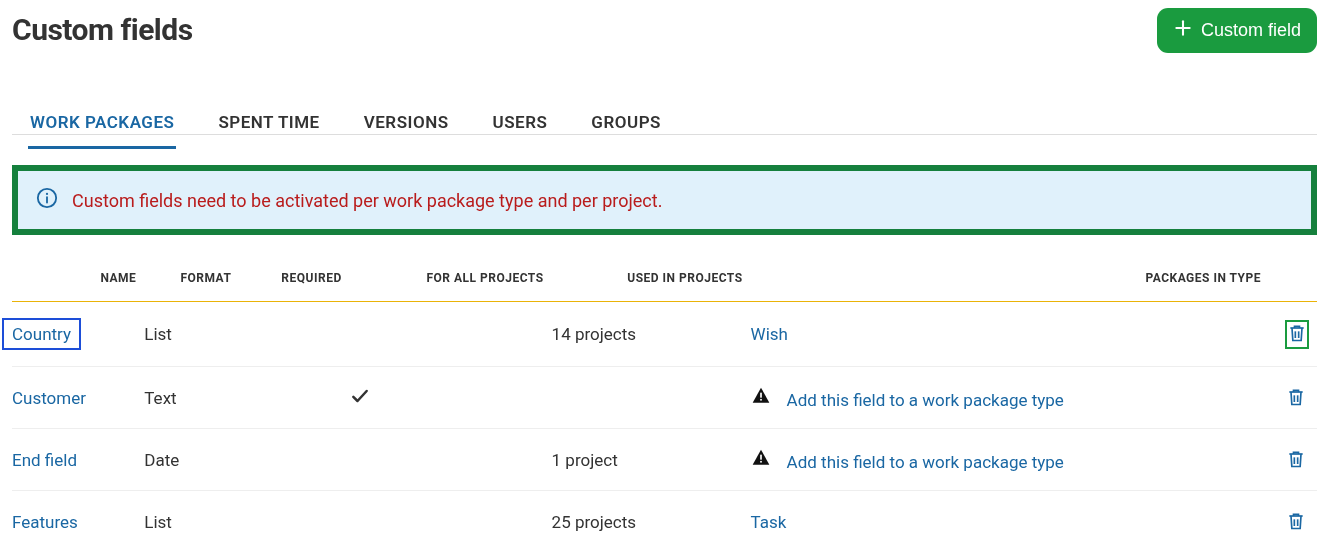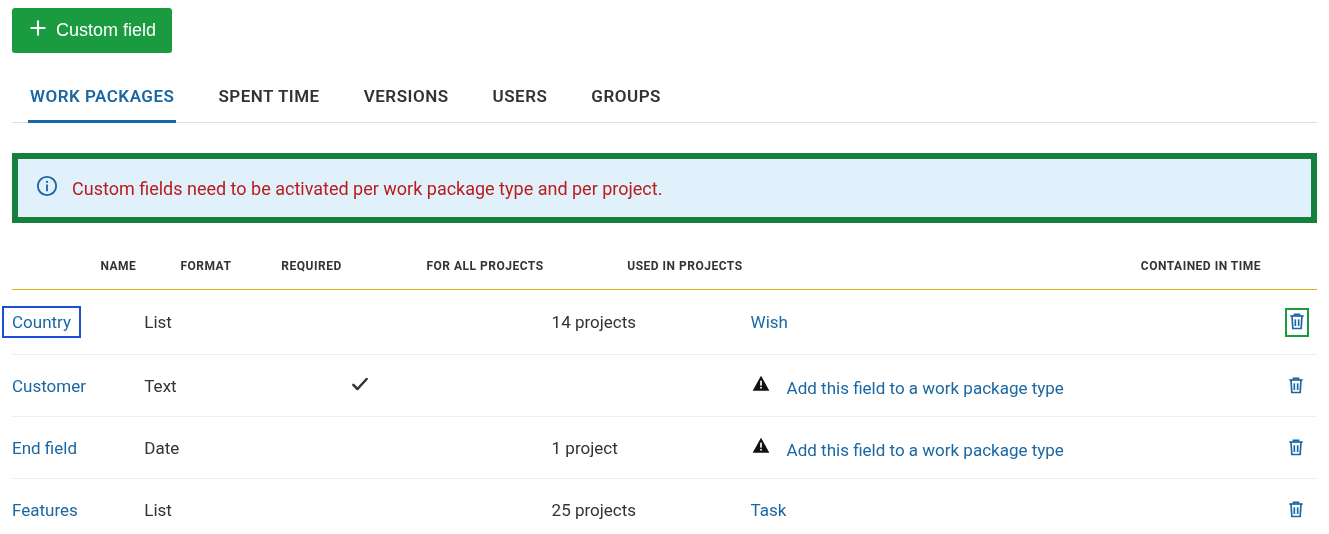--- a/index.html
+++ b/index.html
@@ -26,42 +26,42 @@
   }
   .btn-primary {
     display: inline-flex;
     align-items: center;
     gap: 8px;
     background: #1a9b3f;
     color: #fff;
     font-size: 18px;
     padding: 10px 16px;
     border: none;
-    border-radius: 3px;
+    border-radius: 11px;
     cursor: pointer;
     margin-top: 4px;
   }
   .btn-primary svg { width: 20px; height: 20px; }
   .tabs {
     display: flex;
     gap: 40px;
     border-bottom: 1px solid #ddd;
     padding-left: 16px;
     margin-top: 22px;
   }
   .tab {
     font-size: 17px;
     font-weight: 600;
     letter-spacing: 0.5px;
     padding: 10px 2px 14px;
     color: #333;
     text-transform: uppercase;
     cursor: pointer;
     position: relative;
-    top: 1px;
+    top: 15px;
   }
   .tab.active {
     color: #1a67a3;
     border-bottom: 3px solid #1a67a3;
   }
   .info-banner {
     margin-top: 30px;
     background: #e0f1fb;
     border: 6px solid #15803d;
     padding: 16px 18px;
@@ -119,20 +119,21 @@
     border: 2px solid #1a9b3f;
     padding: 0;
   }
   td.action-col { text-align: right; width: 48px; }
   .check-cell svg { width: 20px; height: 20px; }
 </style>
 </head>
 <body>
 
 <div class="header-row">
+  <h1 class="page-title">Custom fields</h1>
   <button class="btn-primary">
     <span>
       <svg viewBox="0 0 24 24" fill="none" stroke="currentColor" stroke-width="2.5" stroke-linecap="round">
           <line x1="12" y1="4" x2="12" y2="20"></line>
           <line x1="4" y1="12" x2="20" y2="12"></line>
         </svg>
     </span>
     <span>Custom field</span>
   </button>
 </div>
@@ -157,21 +158,21 @@
 </div>
 
 <table class="custom-fields">
   <thead>
     <tr>
       <th>NAME</th>
       <th>FORMAT</th>
       <th>REQUIRED</th>
       <th>FOR ALL PROJECTS</th>
       <th>USED IN PROJECTS</th>
-      <th>CONTAINED IN TIME</th>
+      <th>PACKAGES IN TYPE</th>
       <th></th>
     </tr>
   </thead>
   <tbody id="rows">
       <tr>
         <td><span class="highlight-name"><a class="link">Country</a></span></td>
         <td>List</td>
         <td class="check-cell"></td>
         <td class="check-cell"></td>
         <td>14 projects</td>

